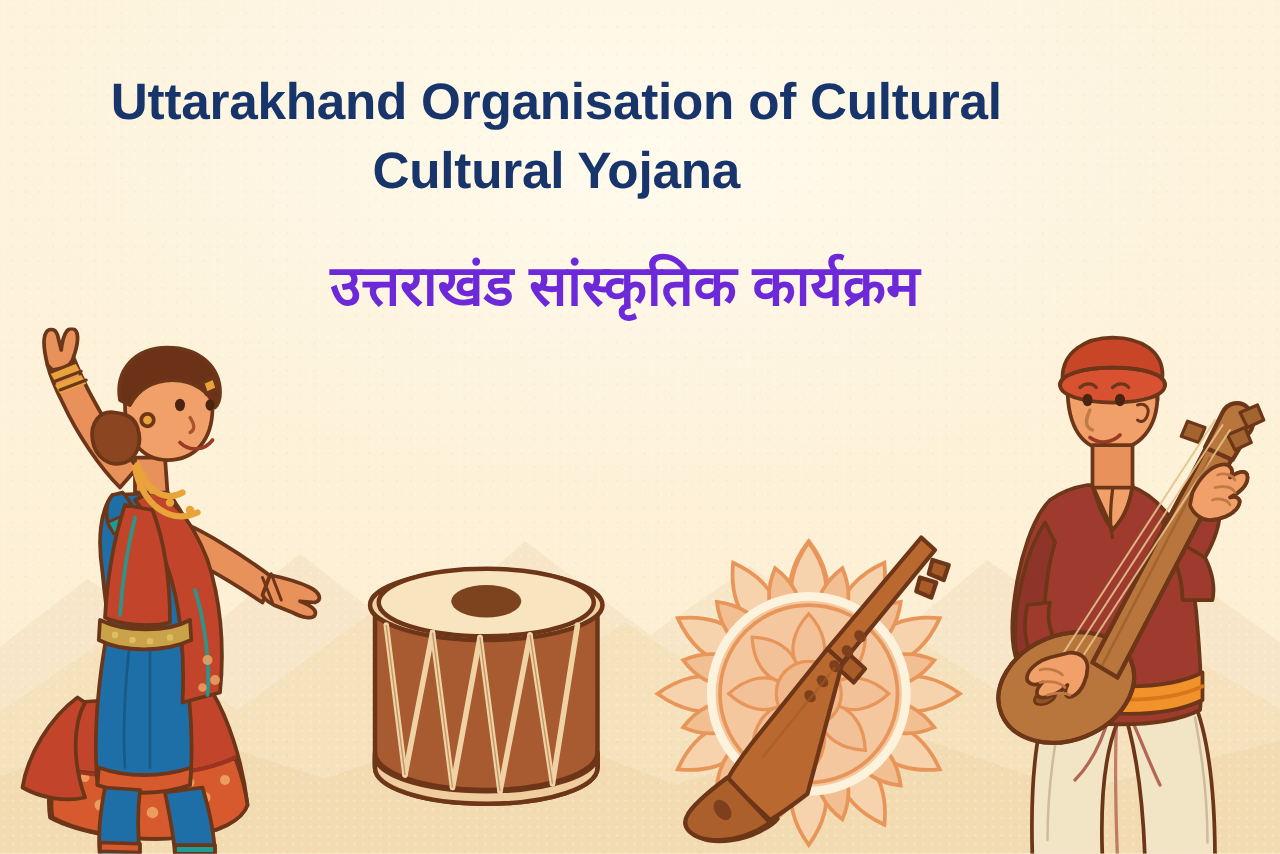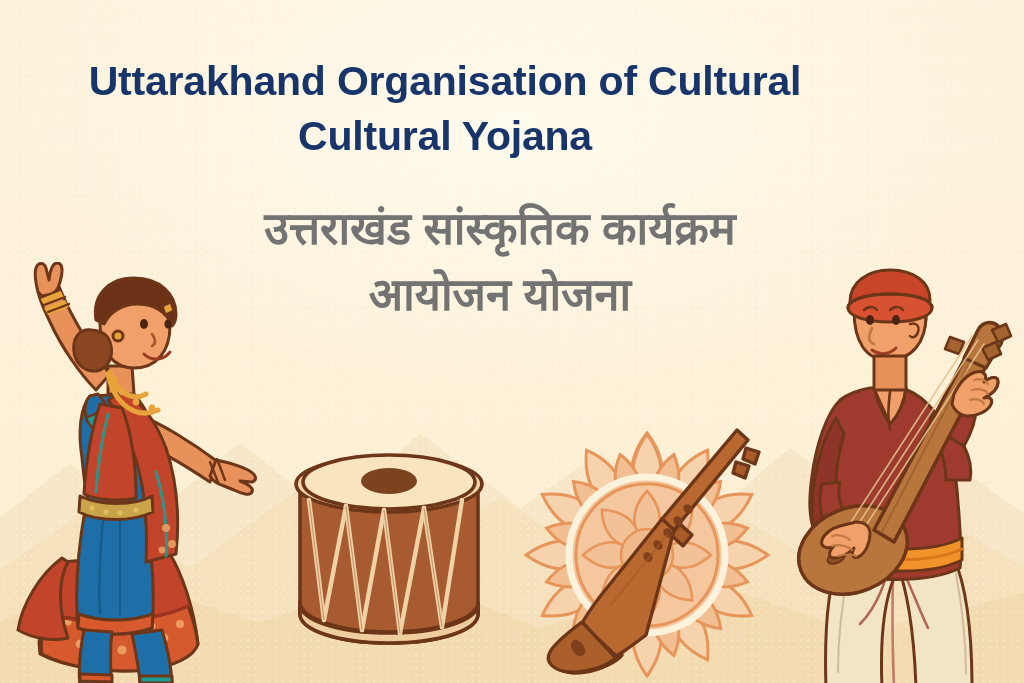--- a/index.html
+++ b/index.html
@@ -59,21 +59,21 @@
   }
   .title-hi-block {
     position: absolute;
     top: 196px;
     left: 0;
     width: 1000px;
     text-align: center;
     z-index: 9;
   }
   .title-hi {
-    color: #737373;
+    color: #6d28d9;
     font-size: 45px;
     font-weight: bold;
     line-height: 1.46;
     margin: 0;
     font-family: "Liberation Sans", "DejaVu Sans", sans-serif;
   }
 
   
   .art { position: absolute; z-index: 5; }
   .mandala  { left: 516px; top: 424px; width: 262px; height: 262px; }
@@ -425,17 +425,16 @@
     </g>
   </svg>
 
   <div class="title-block">
     <div class="title-en">Uttarakhand Organisation of Cultural</div>
     <div class="title-en">Cultural Yojana</div>
   </div>
 
   <div class="title-hi-block">
     <div class="title-hi">उत्तराखंड सांस्कृतिक कार्यक्रम</div>
-    <div class="title-hi">आयोजन योजना</div>
   </div>
 
   <div class="bg-noise"></div>
 </div>
 
 </body></html>

